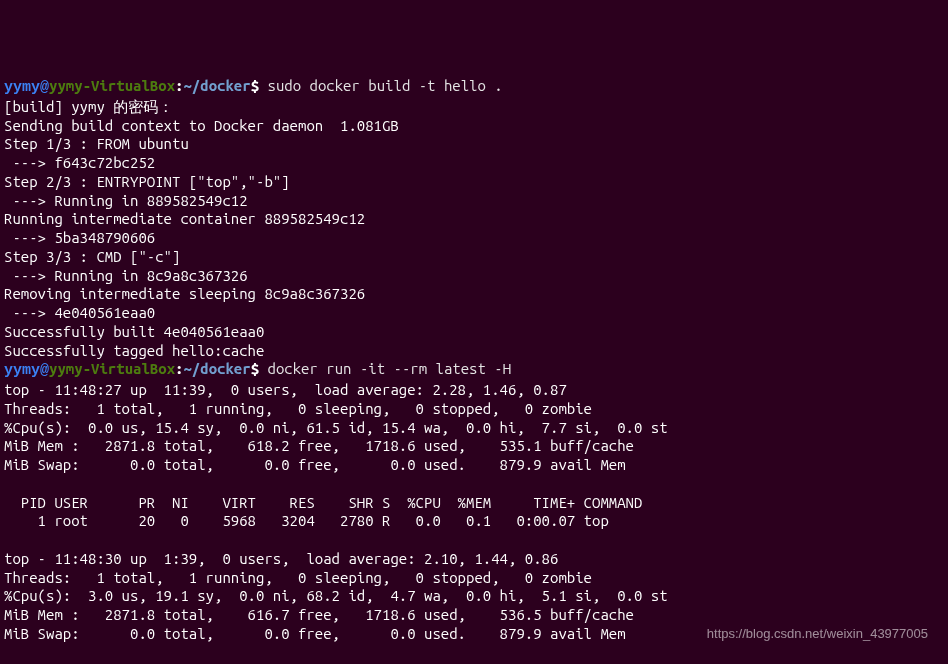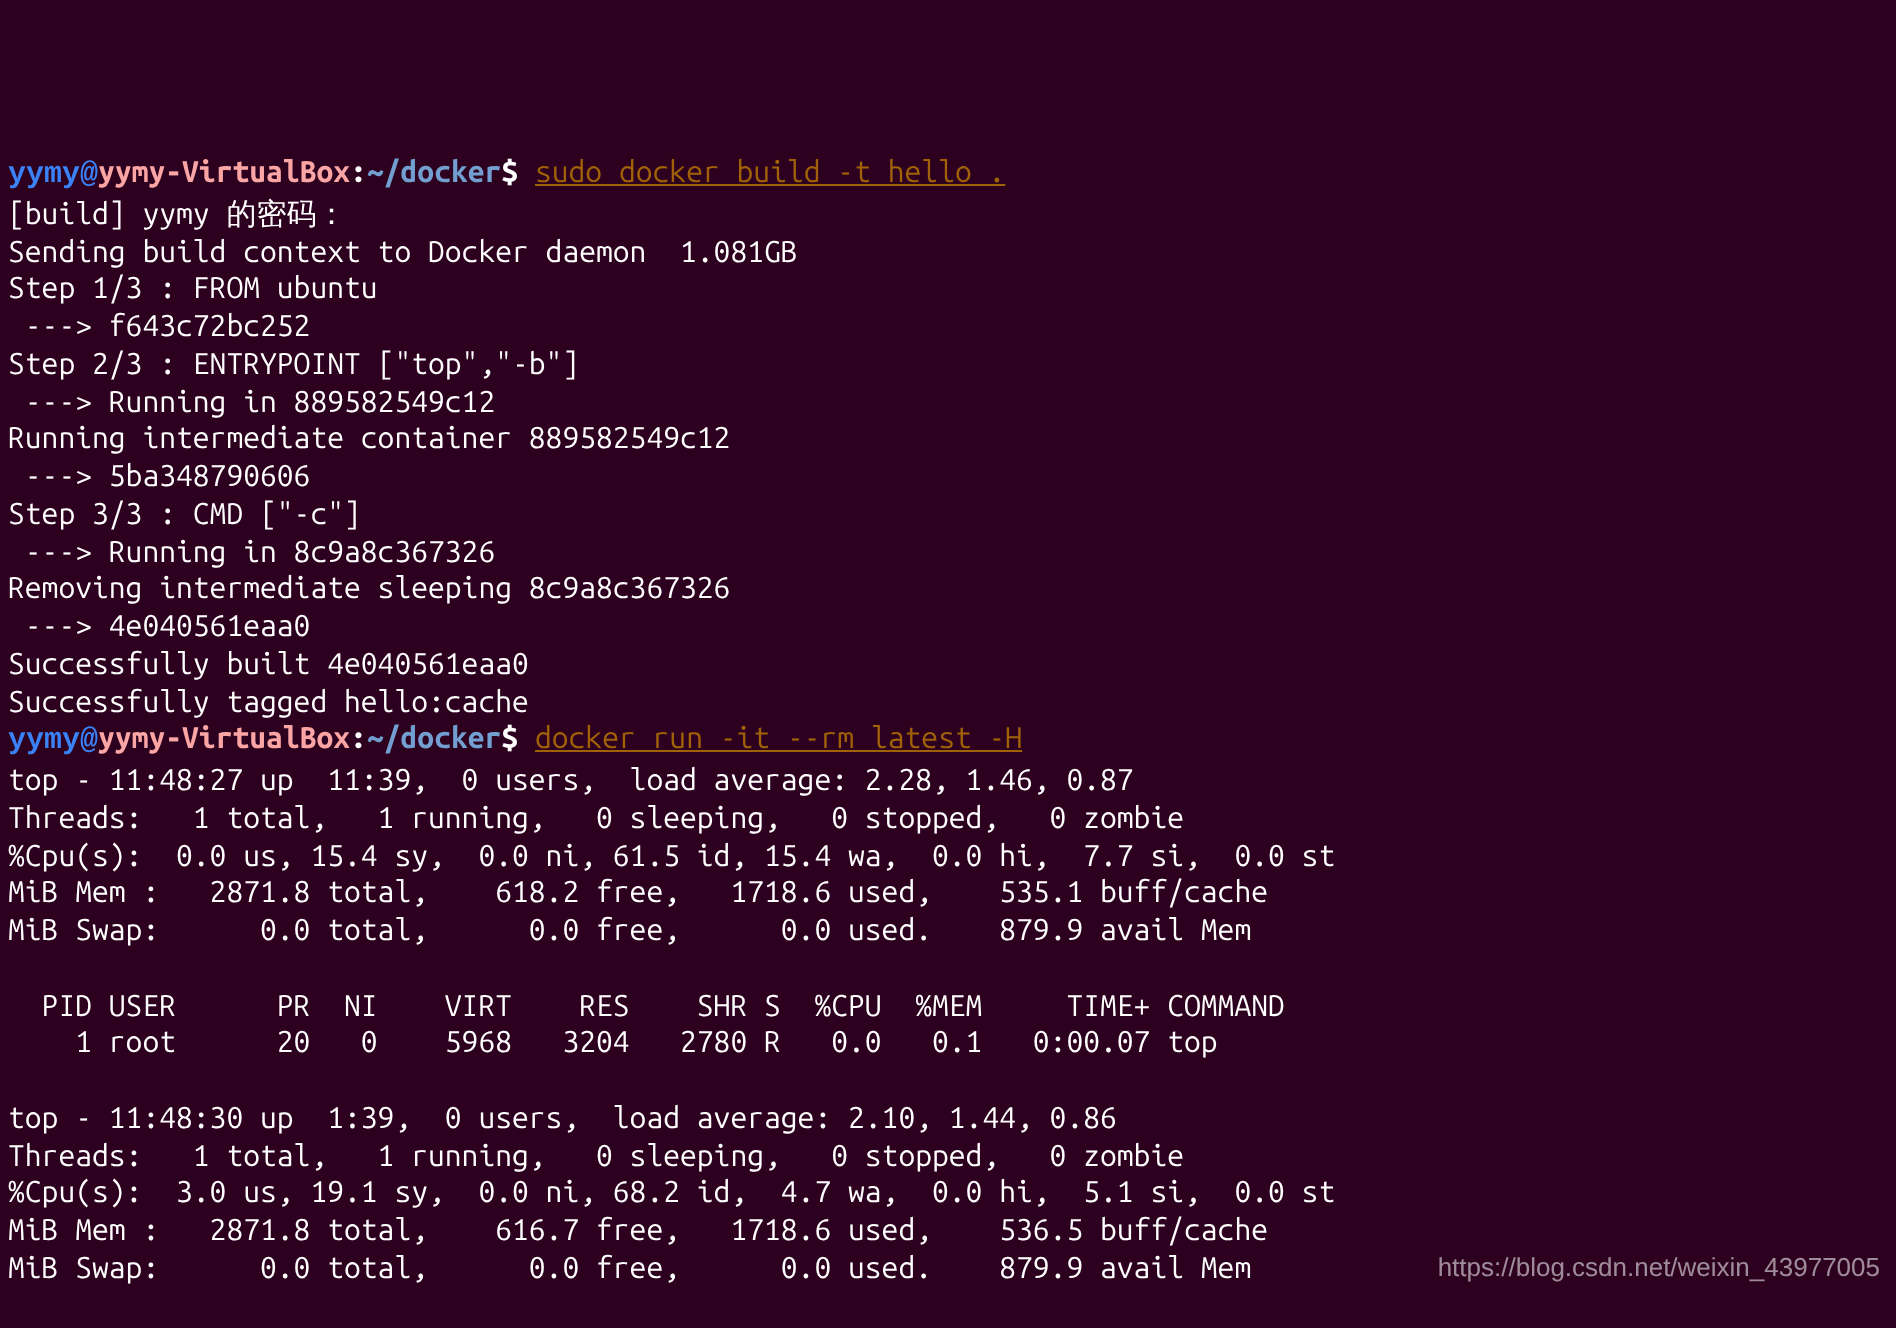--- a/index.html
+++ b/index.html
@@ -10,30 +10,30 @@
     font-size: 15px;
     line-height: 1.25;
     padding: 2px 4px;
     width: 948px;
     height: 664px;
     overflow: hidden;
     white-space: pre;
     position: relative;
   }
   .prompt-user { color: #3b82f6; font-weight: bold; font-family: Liberation Mono, monospace; }
-  .prompt-host { color: #fca5a5; font-weight: bold; }
+  .prompt-host { color: #4d7c0f; font-weight: bold; }
   .prompt-colon { color: #ffffff; font-weight: bold; }
   .prompt-tilde { color: #729fcf; font-weight: bold; }
   .prompt-path { color: #729fcf; font-weight: bold; }
   .prompt-dollar { color: #ffffff; font-weight: bold; }
-  .cmd { color: #a16207; text-decoration: underline; }
+  .cmd { color: #e5e5e5; }
   .out { color: #ffffff; }
   .watermark {
     position: absolute;
-    right: 8px;
+    right: 20px;
     bottom: 22px;
     color: rgba(255,255,255,0.55);
     font-family: Arial, sans-serif;
     font-size: 13px;
     pointer-events: none;
   }
 </style>
 </head>
 <body>
 

